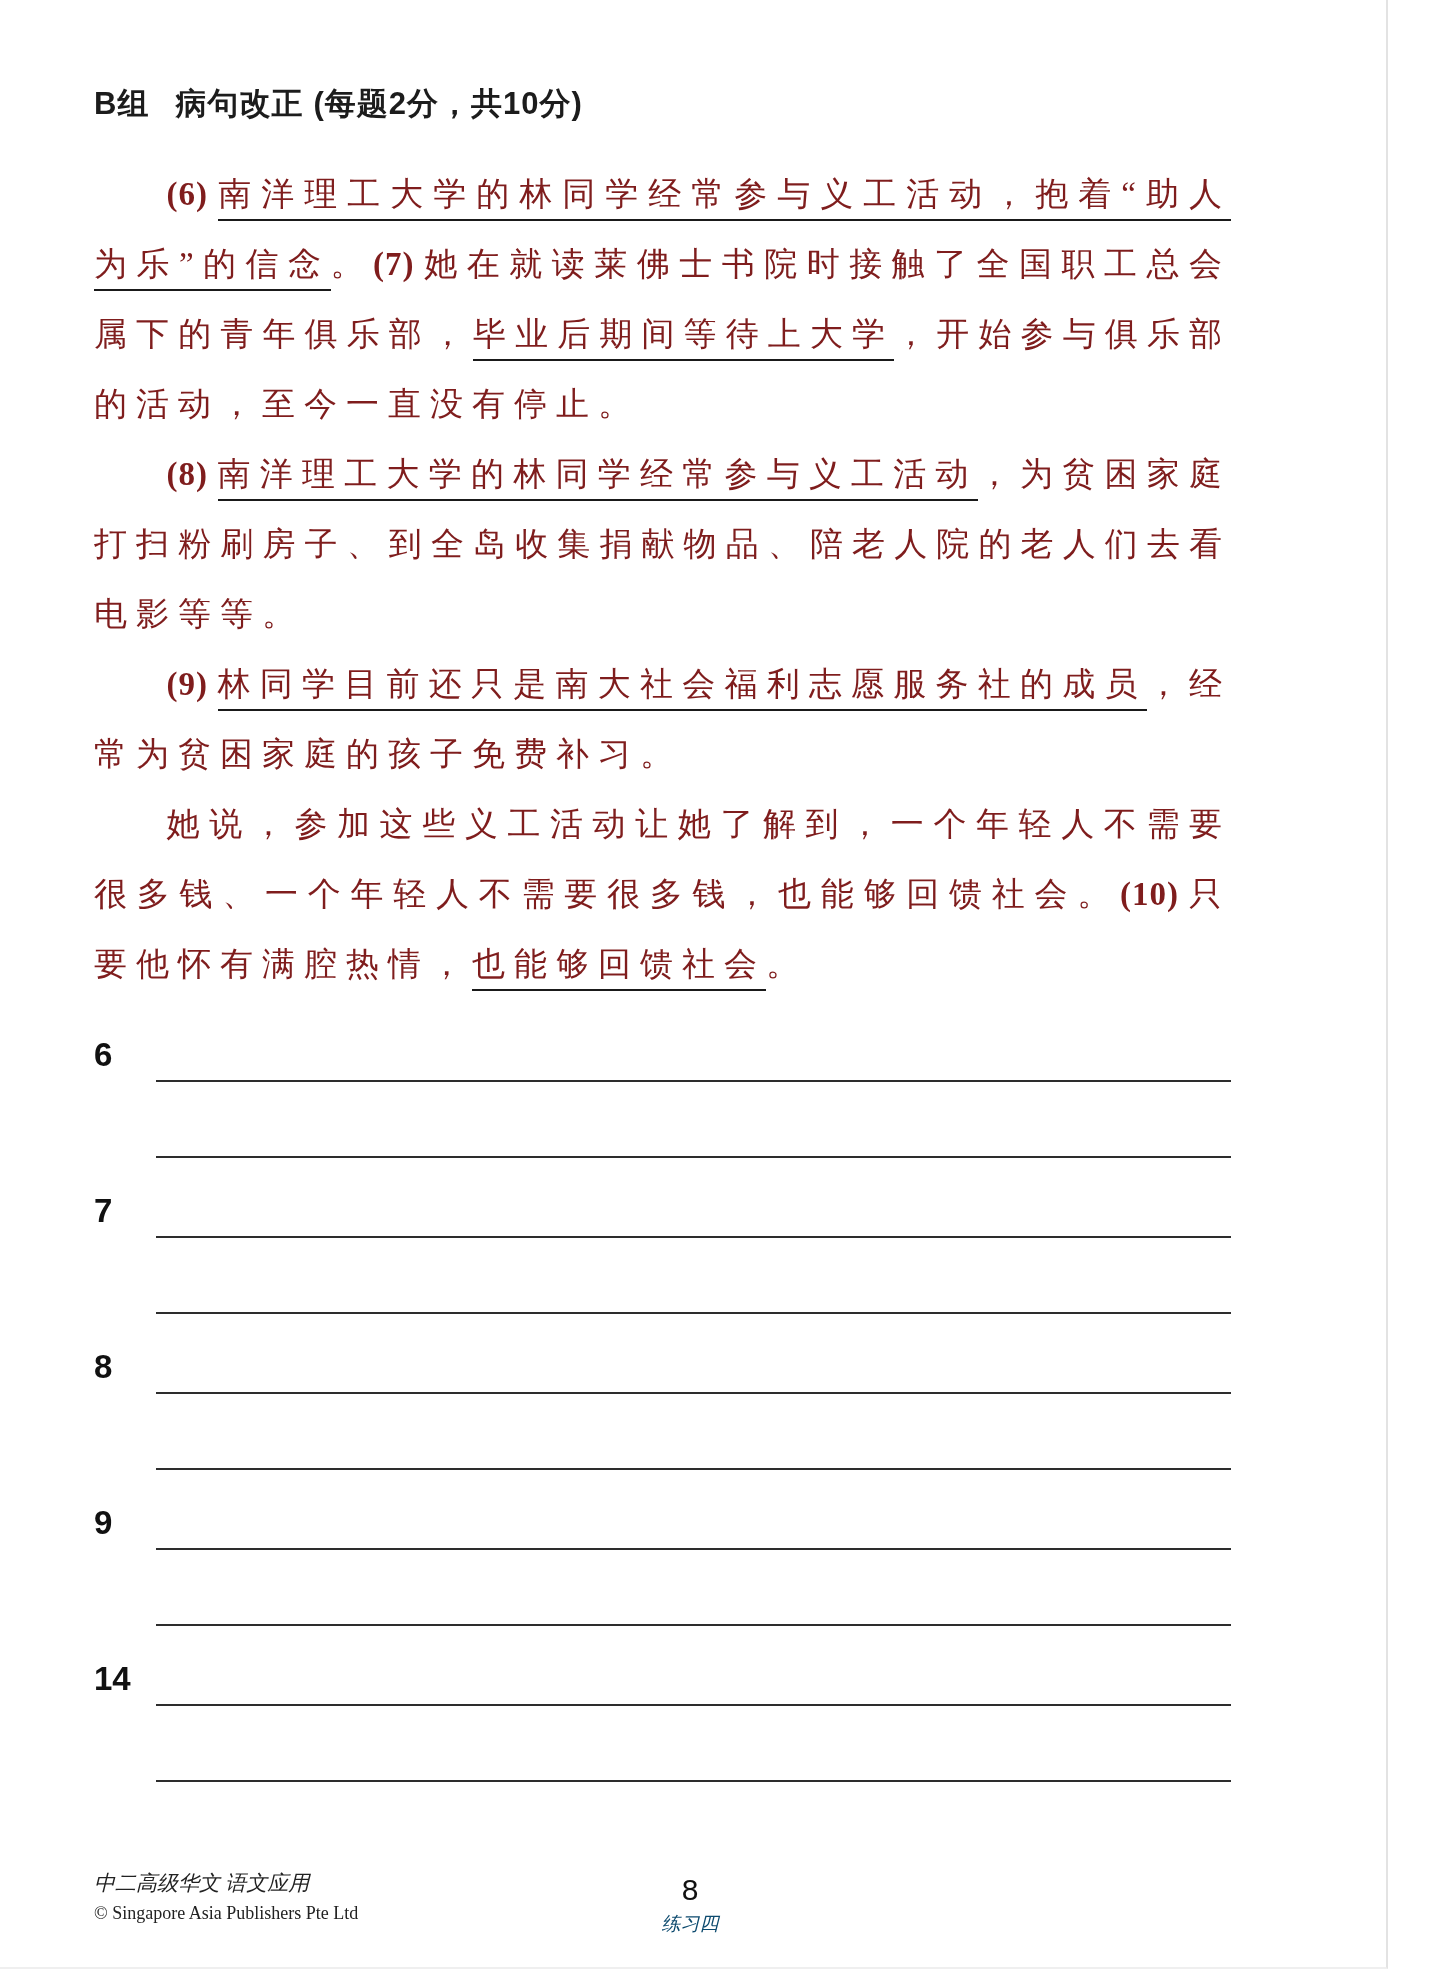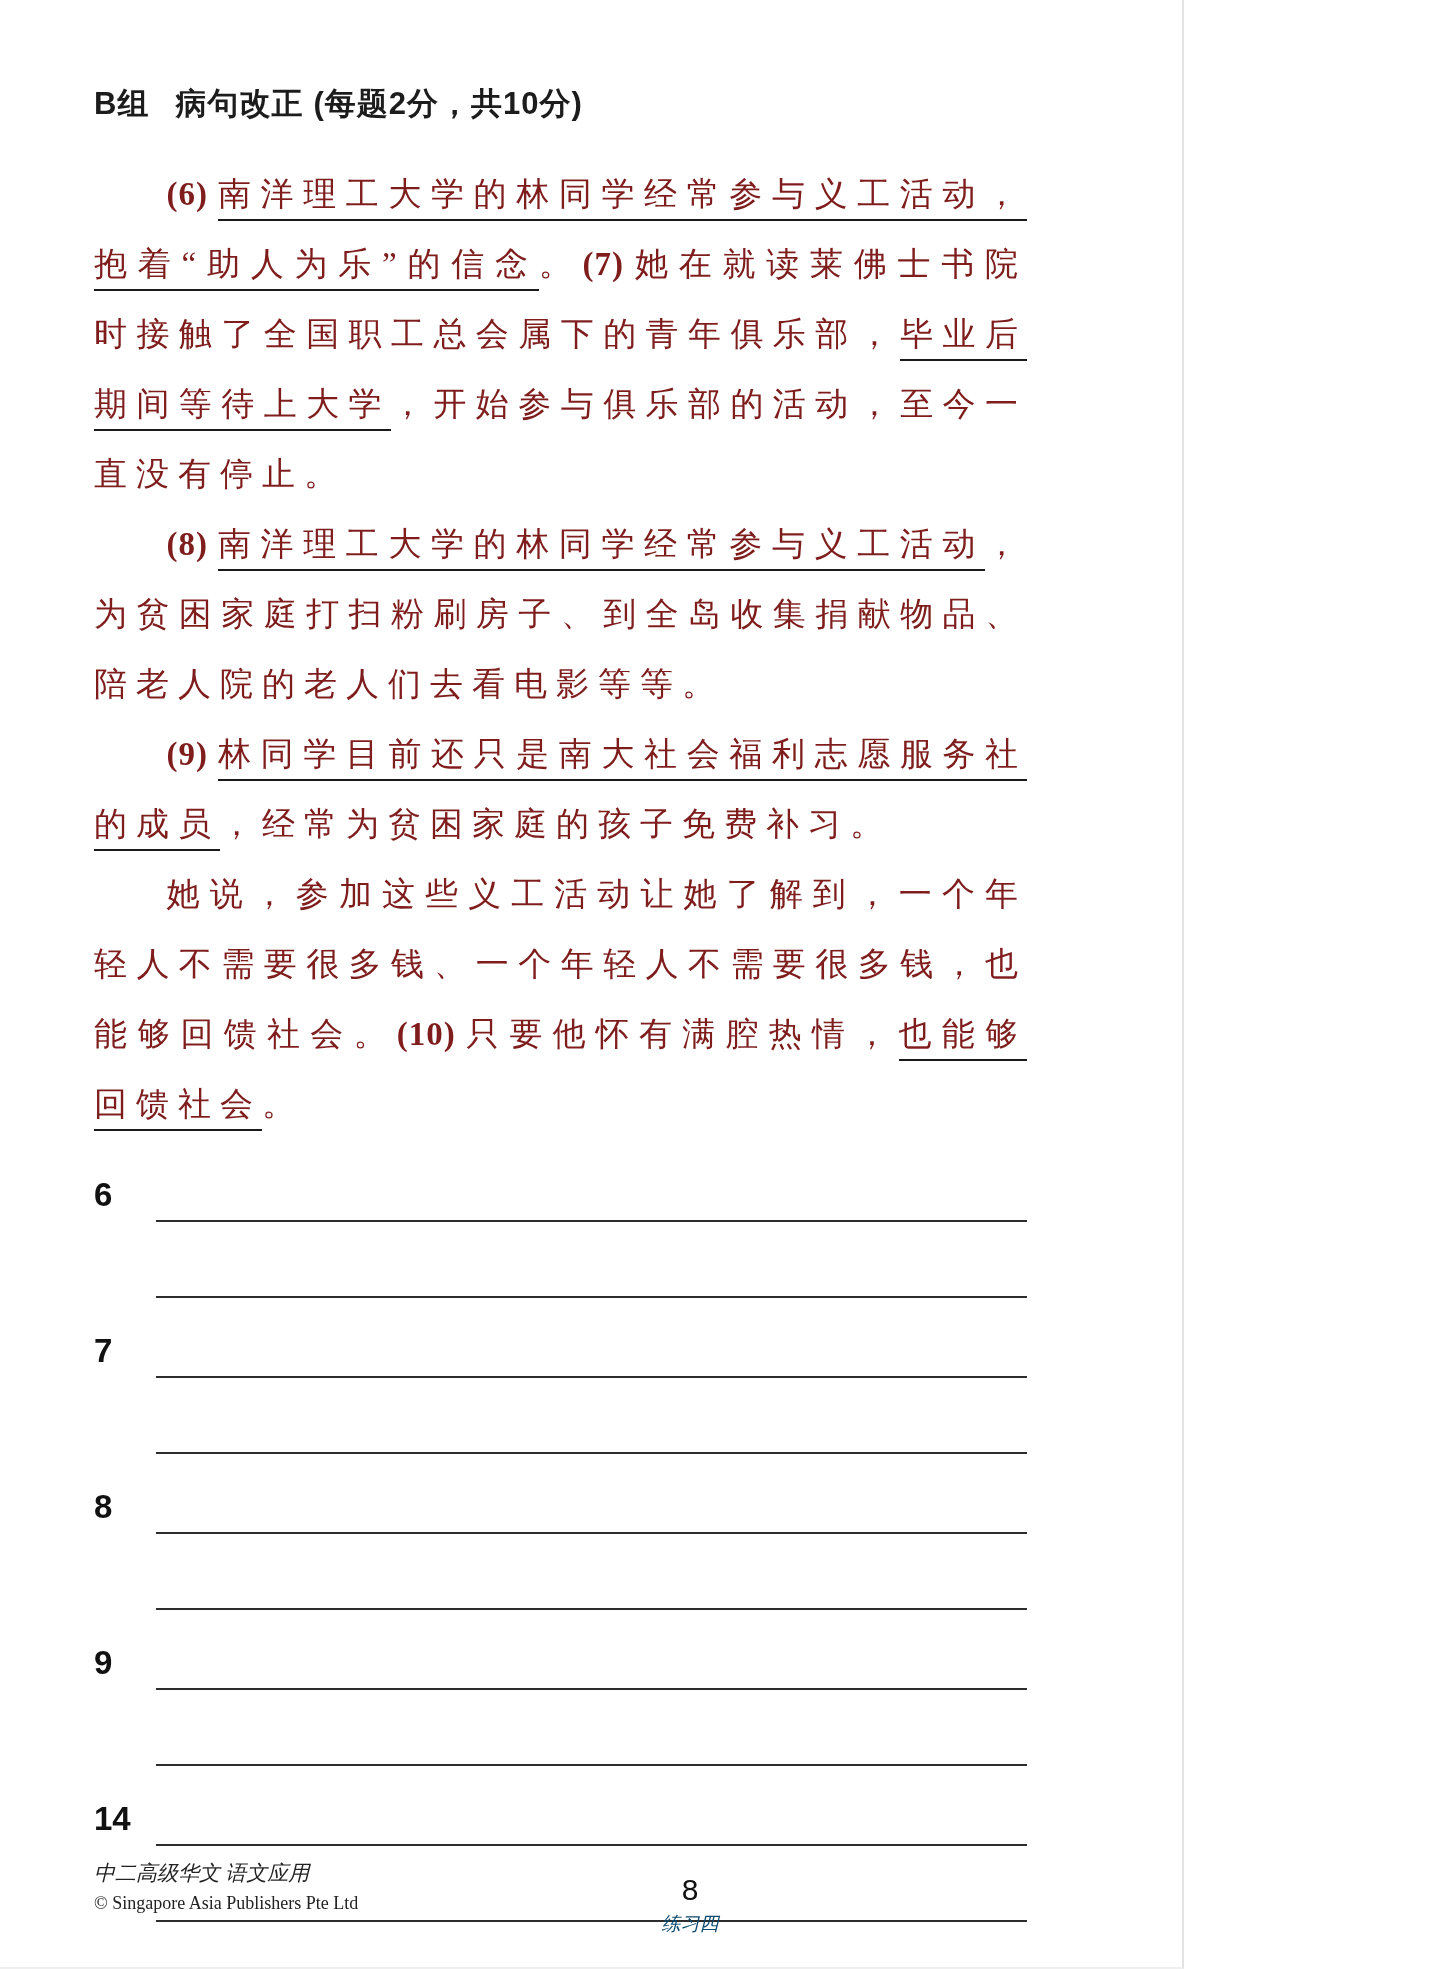--- a/index.html
+++ b/index.html
@@ -2,21 +2,21 @@
 <html><head>
 <meta charset="utf-8">
 <style>
   html, body {
     margin: 0;
     padding: 0;
     background: #ffffff;
   }
   .page {
     position: relative;
-    width: 1184px;
+    width: 1388px;
     height: 1969px;
     box-sizing: border-box;
     background: #ffffff;
     padding: 84px 155px 0 94px;
     color: #1c1c1c;
     border-right: 2px solid #e3e3e3;
     border-bottom: 2px solid #efefef;
     overflow: hidden;
     font-family: "Liberation Sans", sans-serif;
   }
@@ -87,21 +87,21 @@
   .answer-lines { flex: 1; }
   .answer-line {
     height: 74px;
     border-bottom: 2.5px solid #2d2d2d;
   }
 
   
   .footer-left {
     position: absolute;
     left: 94px;
-    bottom: 52px;
+    bottom: 42px;
     line-height: 1.35;
   }
   .footer-book-title {
     font-family: "Liberation Serif", "DejaVu Serif", serif;
     font-style: italic;
     font-size: 21px;
     color: #222;
   }
   .footer-publisher {
     font-family: "Liberation Serif", "DejaVu Serif", serif;

